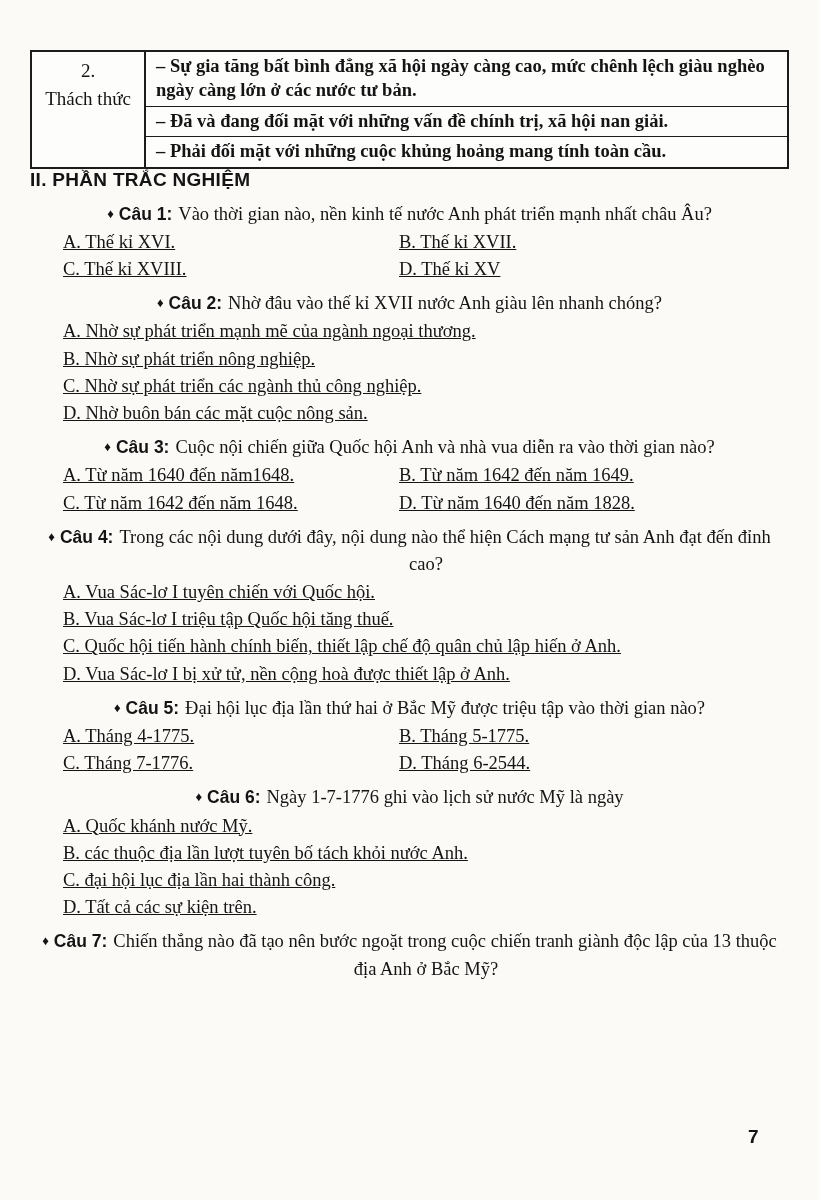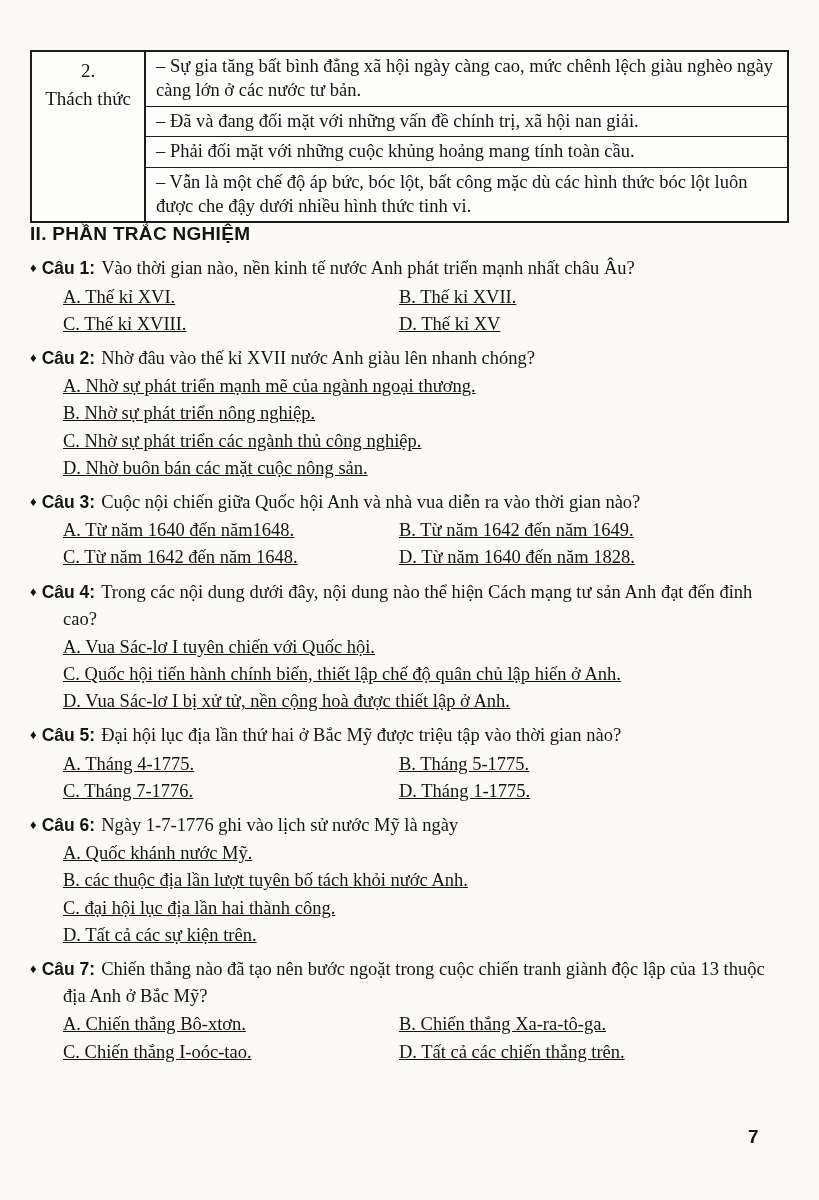--- a/index.html
+++ b/index.html
@@ -27,40 +27,41 @@
     font-size:19px;
     line-height:1.45;
     flex-shrink:0;
   }
   .t-right{flex:1;display:flex;flex-direction:column;}
   .t-item{
     padding:2px 10px 3px 10px;
     font-size:18.5px;
     line-height:1.32;
     border-bottom:1.5px solid #1c1c1c;
+    font-weight:bold;
   }
   .t-item:last-child{border-bottom:none;}
 
   
   .section-title{
     font-family:Liberation Sans, sans-serif;
     font-weight:bold;
     font-size:19px;
     margin:0 0 10px 0;
     letter-spacing:.3px;
   }
 
   
   .question{
     padding-left:33px;
     margin-bottom:7px;
     font-size:18.5px;
     line-height:1.47;
   }
-  .q-line{text-indent:-33px;margin-bottom:1px;}
+  .q-line{text-indent:-33px;margin-bottom:1px;text-align:center;}
   .bullet{
     display:inline-block;
     font-size:13px;
     margin-right:5px;
     position:relative;top:-2px;
     text-indent:0;
   }
   .q-label{
     font-family:"Liberation Sans", sans-serif;
     font-weight:bold;
@@ -89,21 +90,20 @@
 
   <div class="top-table">
     <div class="t-left">
       <div>2.</div>
       <div>Thách thức</div>
     </div>
     <div class="t-right">
       <div class="t-item">– Sự gia tăng bất bình đẳng xã hội ngày càng cao, mức chênh lệch giàu nghèo ngày càng lớn ở các nước tư bản.</div>
       <div class="t-item">– Đã và đang đối mặt với những vấn đề chính trị, xã hội nan giải.</div>
       <div class="t-item">– Phải đối mặt với những cuộc khủng hoảng mang tính toàn cầu.</div>
-      <div class="t-item">– Vẫn là một chế độ áp bức, bóc lột, bất công mặc dù các hình thức bóc lột luôn được che đậy dưới nhiều hình thức tinh vi.</div>
     </div>
   </div>
 
   <div class="section-title">II. PHẦN TRẮC NGHIỆM</div>
 
   <div class="question">
     <div class="q-line">
       <span class="bullet">♦</span><span class="q-label">Câu 1:</span><span>Vào thời gian nào, nền kinh tế nước Anh phát triển mạnh nhất châu Âu?</span>
     </div>
     <div class="options two-col">
@@ -137,56 +137,51 @@
       <span>D. Từ năm 1640 đến năm 1828.</span>
     </div>
   </div>
 
   <div class="question">
     <div class="q-line">
       <span class="bullet">♦</span><span class="q-label">Câu 4:</span><span>Trong các nội dung dưới đây, nội dung nào thể hiện Cách mạng tư sản Anh đạt đến đỉnh cao?</span>
     </div>
     <div class="options one-col">
       <span>A. Vua Sác-lơ I tuyên chiến với Quốc hội.</span>
+      <span>B. Vua Sác-lơ I triệu tập Quốc hội tăng thuế.</span>
       <span>C. Quốc hội tiến hành chính biến, thiết lập chế độ quân chủ lập hiến ở Anh.</span>
       <span>D. Vua Sác-lơ I bị xử tử, nền cộng hoà được thiết lập ở Anh.</span>
     </div>
   </div>
 
   <div class="question">
     <div class="q-line">
       <span class="bullet">♦</span><span class="q-label">Câu 5:</span><span>Đại hội lục địa lần thứ hai ở Bắc Mỹ được triệu tập vào thời gian nào?</span>
     </div>
     <div class="options two-col">
       <span>A. Tháng 4-1775.</span>
       <span>B. Tháng 5-1775.</span>
       <span>C. Tháng 7-1776.</span>
-      <span>D. Tháng 1-1775.</span>
+      <span>D. Tháng 6-2544.</span>
     </div>
   </div>
 
   <div class="question">
     <div class="q-line">
       <span class="bullet">♦</span><span class="q-label">Câu 6:</span><span>Ngày 1-7-1776 ghi vào lịch sử nước Mỹ là ngày</span>
     </div>
     <div class="options one-col">
       <span>A. Quốc khánh nước Mỹ.</span>
       <span>B. các thuộc địa lần lượt tuyên bố tách khỏi nước Anh.</span>
       <span>C. đại hội lục địa lần hai thành công.</span>
       <span>D. Tất cả các sự kiện trên.</span>
     </div>
   </div>
 
   <div class="question">
     <div class="q-line">
       <span class="bullet">♦</span><span class="q-label">Câu 7:</span><span>Chiến thắng nào đã tạo nên bước ngoặt trong cuộc chiến tranh giành độc lập của 13 thuộc địa Anh ở Bắc Mỹ?</span>
     </div>
-    <div class="options two-col">
-      <span>A. Chiến thắng Bô-xtơn.</span>
-      <span>B. Chiến thắng Xa-ra-tô-ga.</span>
-      <span>C. Chiến thắng I-oóc-tao.</span>
-      <span>D. Tất cả các chiến thắng trên.</span>
-    </div>
   </div>
 
 </div>
 
 <div class="page-number">7</div>
 
 </body></html>

